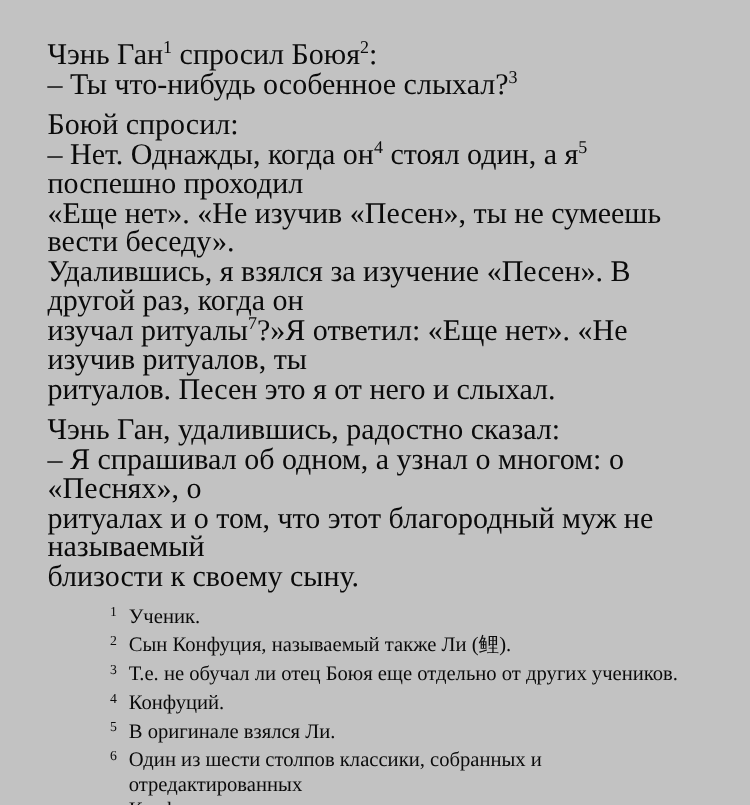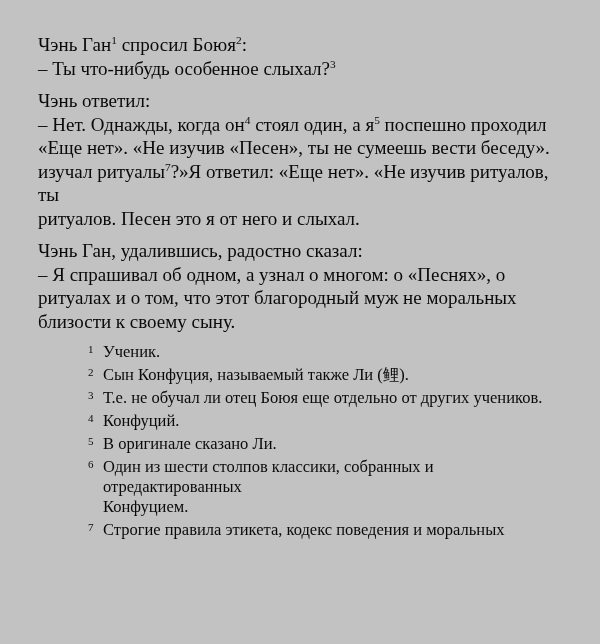--- a/index.html
+++ b/index.html
@@ -11,21 +11,21 @@
     height: 644px;
     background: #c2c2c2;
     font-family: "Liberation Serif", "DejaVu Serif", serif;
     color: #0a0a0a;
     overflow: hidden;
   }
   .doc {
     padding: 33px 28px 0 38px;
   }
   .para {
-    font-size: 19px;
+    font-size: 24px;
     line-height: 23.5px;
     margin: 0 0 9px 0;
   }
   .line {
     white-space: pre-wrap;
   }
   sup.fn-ref {
     font-size: 60%;
     line-height: 0;
     vertical-align: super;
@@ -54,30 +54,31 @@
 </head>
 <body style="background: rgb(194, 194, 194); color: rgb(10, 10, 10);">
 
 <div class="doc">
   <div id="paragraphs">
       <div class="para">
         <div class="line">Чэнь Ган<sup class="fn-ref">1</sup> спросил Боюя<sup class="fn-ref">2</sup>:</div>
         <div class="line">– Ты что-нибудь особенное слыхал?<sup class="fn-ref">3</sup></div>
       </div>
       <div class="para">
-        <div class="line">Чэнь ответил:</div>
+        <div class="line">Боюй спросил:</div>
         <div class="line">– Нет. Однажды, когда он<sup class="fn-ref">4</sup> стоял один, а я<sup class="fn-ref">5</sup> поспешно проходил</div>
         <div class="line">«Еще нет». «Не изучив «Песен», ты не сумеешь вести беседу».</div>
+        <div class="line">Удалившись, я взялся за изучение «Песен». В другой раз, когда он</div>
         <div class="line">изучал ритуалы<sup class="fn-ref">7</sup>?»Я ответил: «Еще нет». «Не изучив ритуалов, ты</div>
         <div class="line">ритуалов. Песен это я от него и слыхал.</div>
       </div>
       <div class="para">
         <div class="line">Чэнь Ган, удалившись, радостно сказал:</div>
         <div class="line">– Я спрашивал об одном, а узнал о многом: о «Песнях», о</div>
-        <div class="line">ритуалах и о том, что этот благородный муж не моральных</div>
+        <div class="line">ритуалах и о том, что этот благородный муж не называемый</div>
         <div class="line">близости к своему сыну.</div>
       </div>
     </div>
   <div id="footnotes" class="footnotes">
       <div class="footnote">
         <span class="fn-num">1</span>
         <span class="fn-body">
           <div class="line">Ученик.</div>
         </span>
       </div>
@@ -95,21 +96,21 @@
       </div>
       <div class="footnote">
         <span class="fn-num">4</span>
         <span class="fn-body">
           <div class="line">Конфуций.</div>
         </span>
       </div>
       <div class="footnote">
         <span class="fn-num">5</span>
         <span class="fn-body">
-          <div class="line">В оригинале сказано Ли.</div>
+          <div class="line">В оригинале взялся Ли.</div>
         </span>
       </div>
       <div class="footnote">
         <span class="fn-num">6</span>
         <span class="fn-body">
           <div class="line">Один из шести столпов классики, собранных и отредактированных</div>
           <div class="line">Конфуцием.</div>
         </span>
       </div>
       <div class="footnote">

